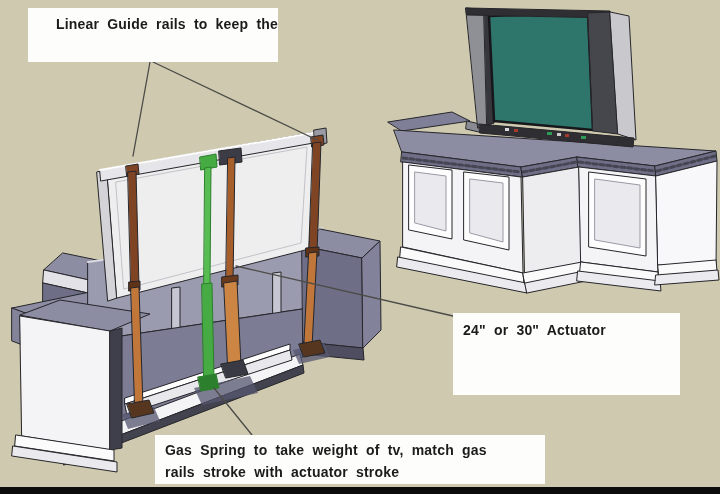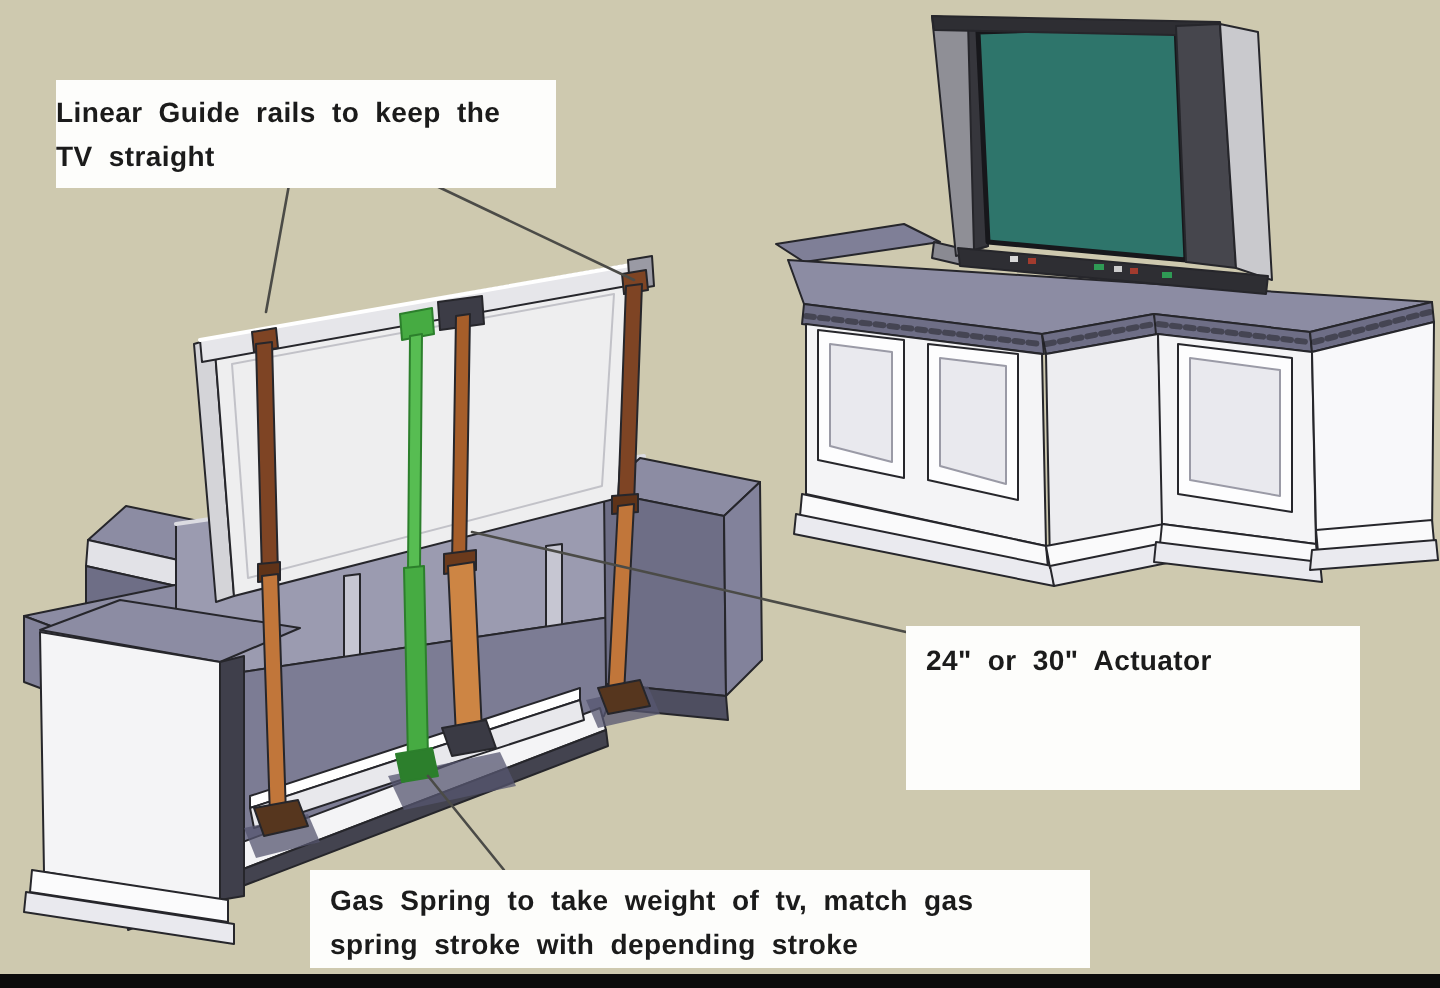--- a/index.html
+++ b/index.html
@@ -15,21 +15,21 @@
     color:var(--label-text,#1b1b1b);
     font-weight:700;
     font-size:14px;
     line-height:22px;
     word-spacing:4px;
     letter-spacing:.2px;
     white-space:nowrap;
     z-index:3;
   }
   .callout div{white-space:nowrap;}
-  #label-linear-guide{left:28px;top:8px;width:250px;height:54px;text-align:left;padding-top:5px;box-sizing:border-box;margin-top:32px;}
+  #label-linear-guide{left:28px;top:8px;width:250px;height:54px;text-align:right;padding-top:5px;box-sizing:border-box;}
   #label-actuator{left:453px;top:313px;width:227px;height:82px;padding:6px 0 0 10px;box-sizing:border-box;text-align:left;}
   #label-gas-spring{left:155px;top:435px;width:390px;height:49px;padding:4px 16px 0 10px;box-sizing:border-box;text-align:left;}
   .bottom-bar{
     position:absolute;left:0;bottom:0;width:720px;height:7px;
     background:var(--bottom-bar,#0c0c0c);z-index:4;
   }
   polygon,line,rect{stroke-linejoin:round;stroke-linecap:round;}
 </style>
 </head>
 <body>
@@ -179,26 +179,25 @@
   <g stroke="var(--leader)" stroke-width="1.3" fill="none">
     <line x1="150" y1="62" x2="133" y2="156"></line>
     <line x1="153" y1="62" x2="317" y2="140"></line>
     <line x1="236" y1="266" x2="453" y2="316"></line>
     <line x1="214" y1="388" x2="252" y2="435"></line>
   </g>
 </svg>
 
   <div class="callout" id="label-linear-guide">
     <div>Linear Guide rails to keep the</div>
-    <div>TV straight</div>
   </div>
 
   <div class="callout" id="label-actuator">
     <div>24" or 30" Actuator</div>
   </div>
 
   <div class="callout" id="label-gas-spring">
     <div>Gas Spring to take weight of tv, match gas</div>
-    <div>spring stroke with depending stroke</div>
+    <div>rails stroke with actuator stroke</div>
   </div>
 
   <div class="bottom-bar"></div>
 </div>
 
 </body></html>

